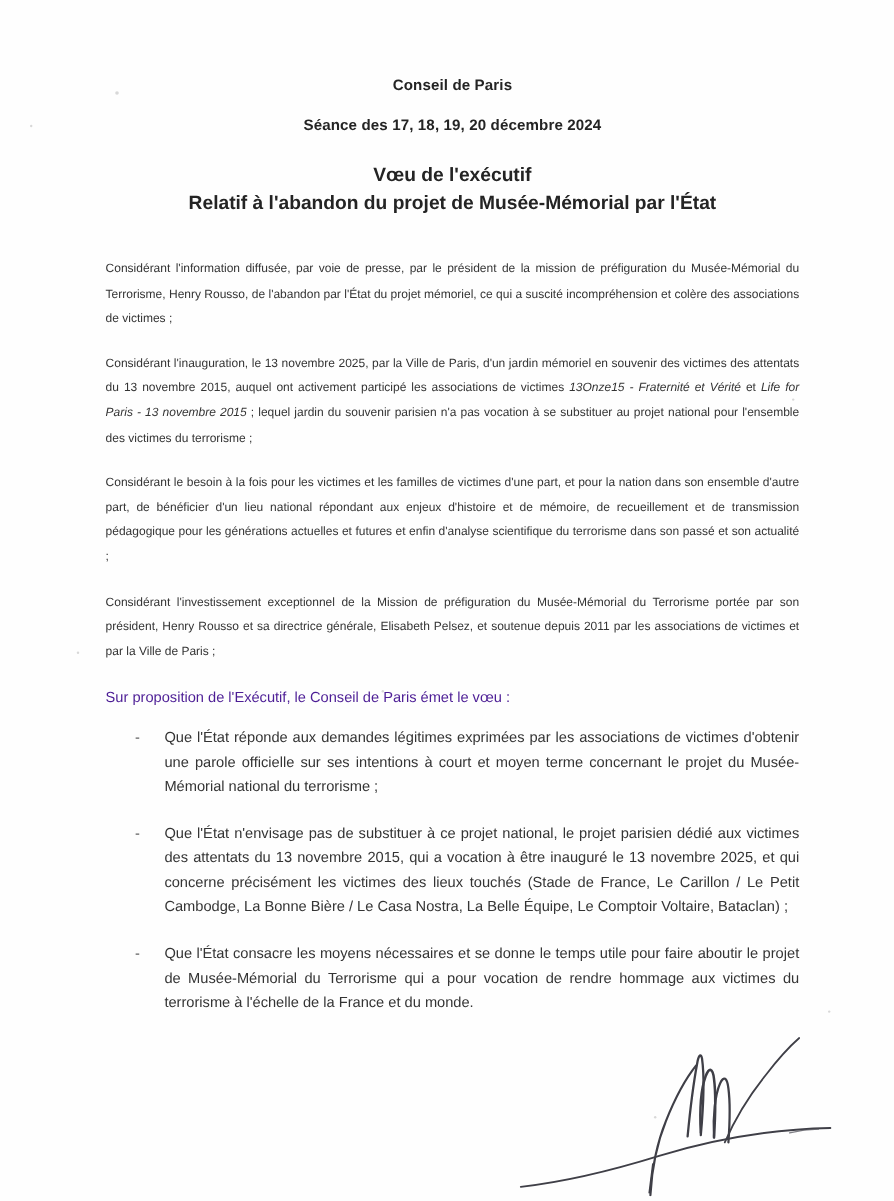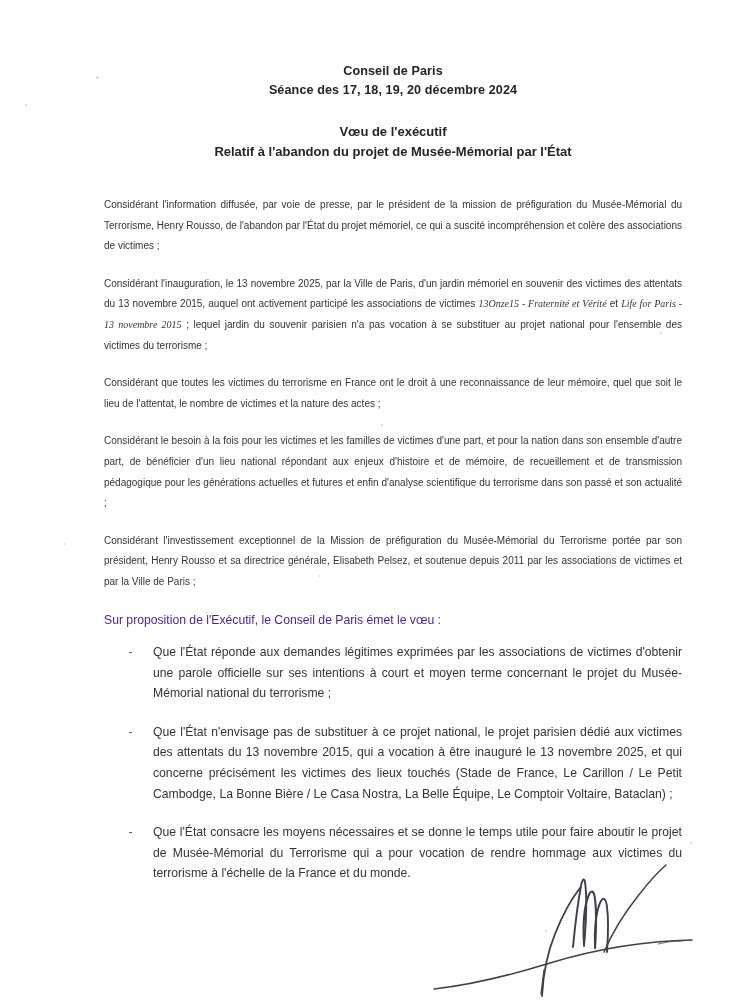--- a/index.html
+++ b/index.html
@@ -23,57 +23,57 @@
   
   .speck {
     position: absolute;
     background: #d8d8d8;
     border-radius: 50%;
     pointer-events: none;
   }
 
   .content {
     position: absolute;
-    left: 104px;
+    left: 88px;
     top: 0;
     width: 578px;
   }
 
   
   .header {
     text-align: center;
     font-weight: bold;
     font-size: 12.6px;
     letter-spacing: 0.1px;
     color: #242424;
   }
   .header-line-1 { margin-top: 64px; }
-  .header-line-2 { margin-top: 5px; }
+  .header-line-2 { margin-top: 19px; }
   .subheader {
     text-align: center;
     font-weight: bold;
-    font-size: 13px;
+    font-size: 16px;
     color: #242424;
   }
   .subheader-line-1 { margin-top: 27px; }
   .subheader-line-2 { margin-top: 5px; }
 
   
   .body-block { margin-top: 36px; }
 
   p.para {
     margin: 0 0 17px 0;
     font-size: 10px;
     line-height: 20.6px;
     text-align: justify;
     text-justify: inter-word;
     color: #343434;
   }
 
-  .it { font-style: italic; font-family: Liberation Serif, serif; }
+  .it { font-style: italic; }
 
   .proposition {
     margin: 0 0 12px 0;
     font-size: 12.2px;
     line-height: 20.6px;
     color: #4c1d95;
   }
 
   
   ul.wishes {
@@ -138,21 +138,20 @@
     </div>
 
     <div class="body-block">
 
       <p class="para">Considérant l'information diffusée, par voie de presse, par le président de la mission de préfiguration du Musée-Mémorial du Terrorisme, Henry Rousso, de l'abandon par l'État du projet mémoriel, ce qui a suscité incompréhension et colère des associations de victimes ;</p>
 
       <p class="para">
         <span>Considérant l'inauguration, le 13 novembre 2025, par la Ville de Paris, d'un jardin mémoriel en souvenir des victimes des attentats du 13 novembre 2015, auquel ont activement participé les associations de victimes </span><span class="it">13Onze15 - Fraternité et Vérité</span><span> et </span><span class="it">Life for Paris - 13 novembre 2015</span><span> ; lequel jardin du souvenir parisien n'a pas vocation à se substituer au projet national pour l'ensemble des victimes du terrorisme ;</span>
       </p>
 
-      <p class="para">Considérant que toutes les victimes du terrorisme en France ont le droit à une reconnaissance de leur mémoire, quel que soit le lieu de l'attentat, le nombre de victimes et la nature des actes ;</p>
 
       <p class="para">Considérant le besoin à la fois pour les victimes et les familles de victimes d'une part, et pour la nation dans son ensemble d'autre part, de bénéficier d'un lieu national répondant aux enjeux d'histoire et de mémoire, de recueillement et de transmission pédagogique pour les générations actuelles et futures et enfin d'analyse scientifique du terrorisme dans son passé et son actualité ;</p>
 
       <p class="para">Considérant l'investissement exceptionnel de la Mission de préfiguration du Musée-Mémorial du Terrorisme portée par son président, Henry Rousso et sa directrice générale, Elisabeth Pelsez, et soutenue depuis 2011 par les associations de victimes et par la Ville de Paris ;</p>
 
       <p class="proposition">Sur proposition de l'Exécutif, le Conseil de Paris émet le vœu :</p>
 
       <ul class="wishes">
         <li>
           <span class="dash">-</span>

